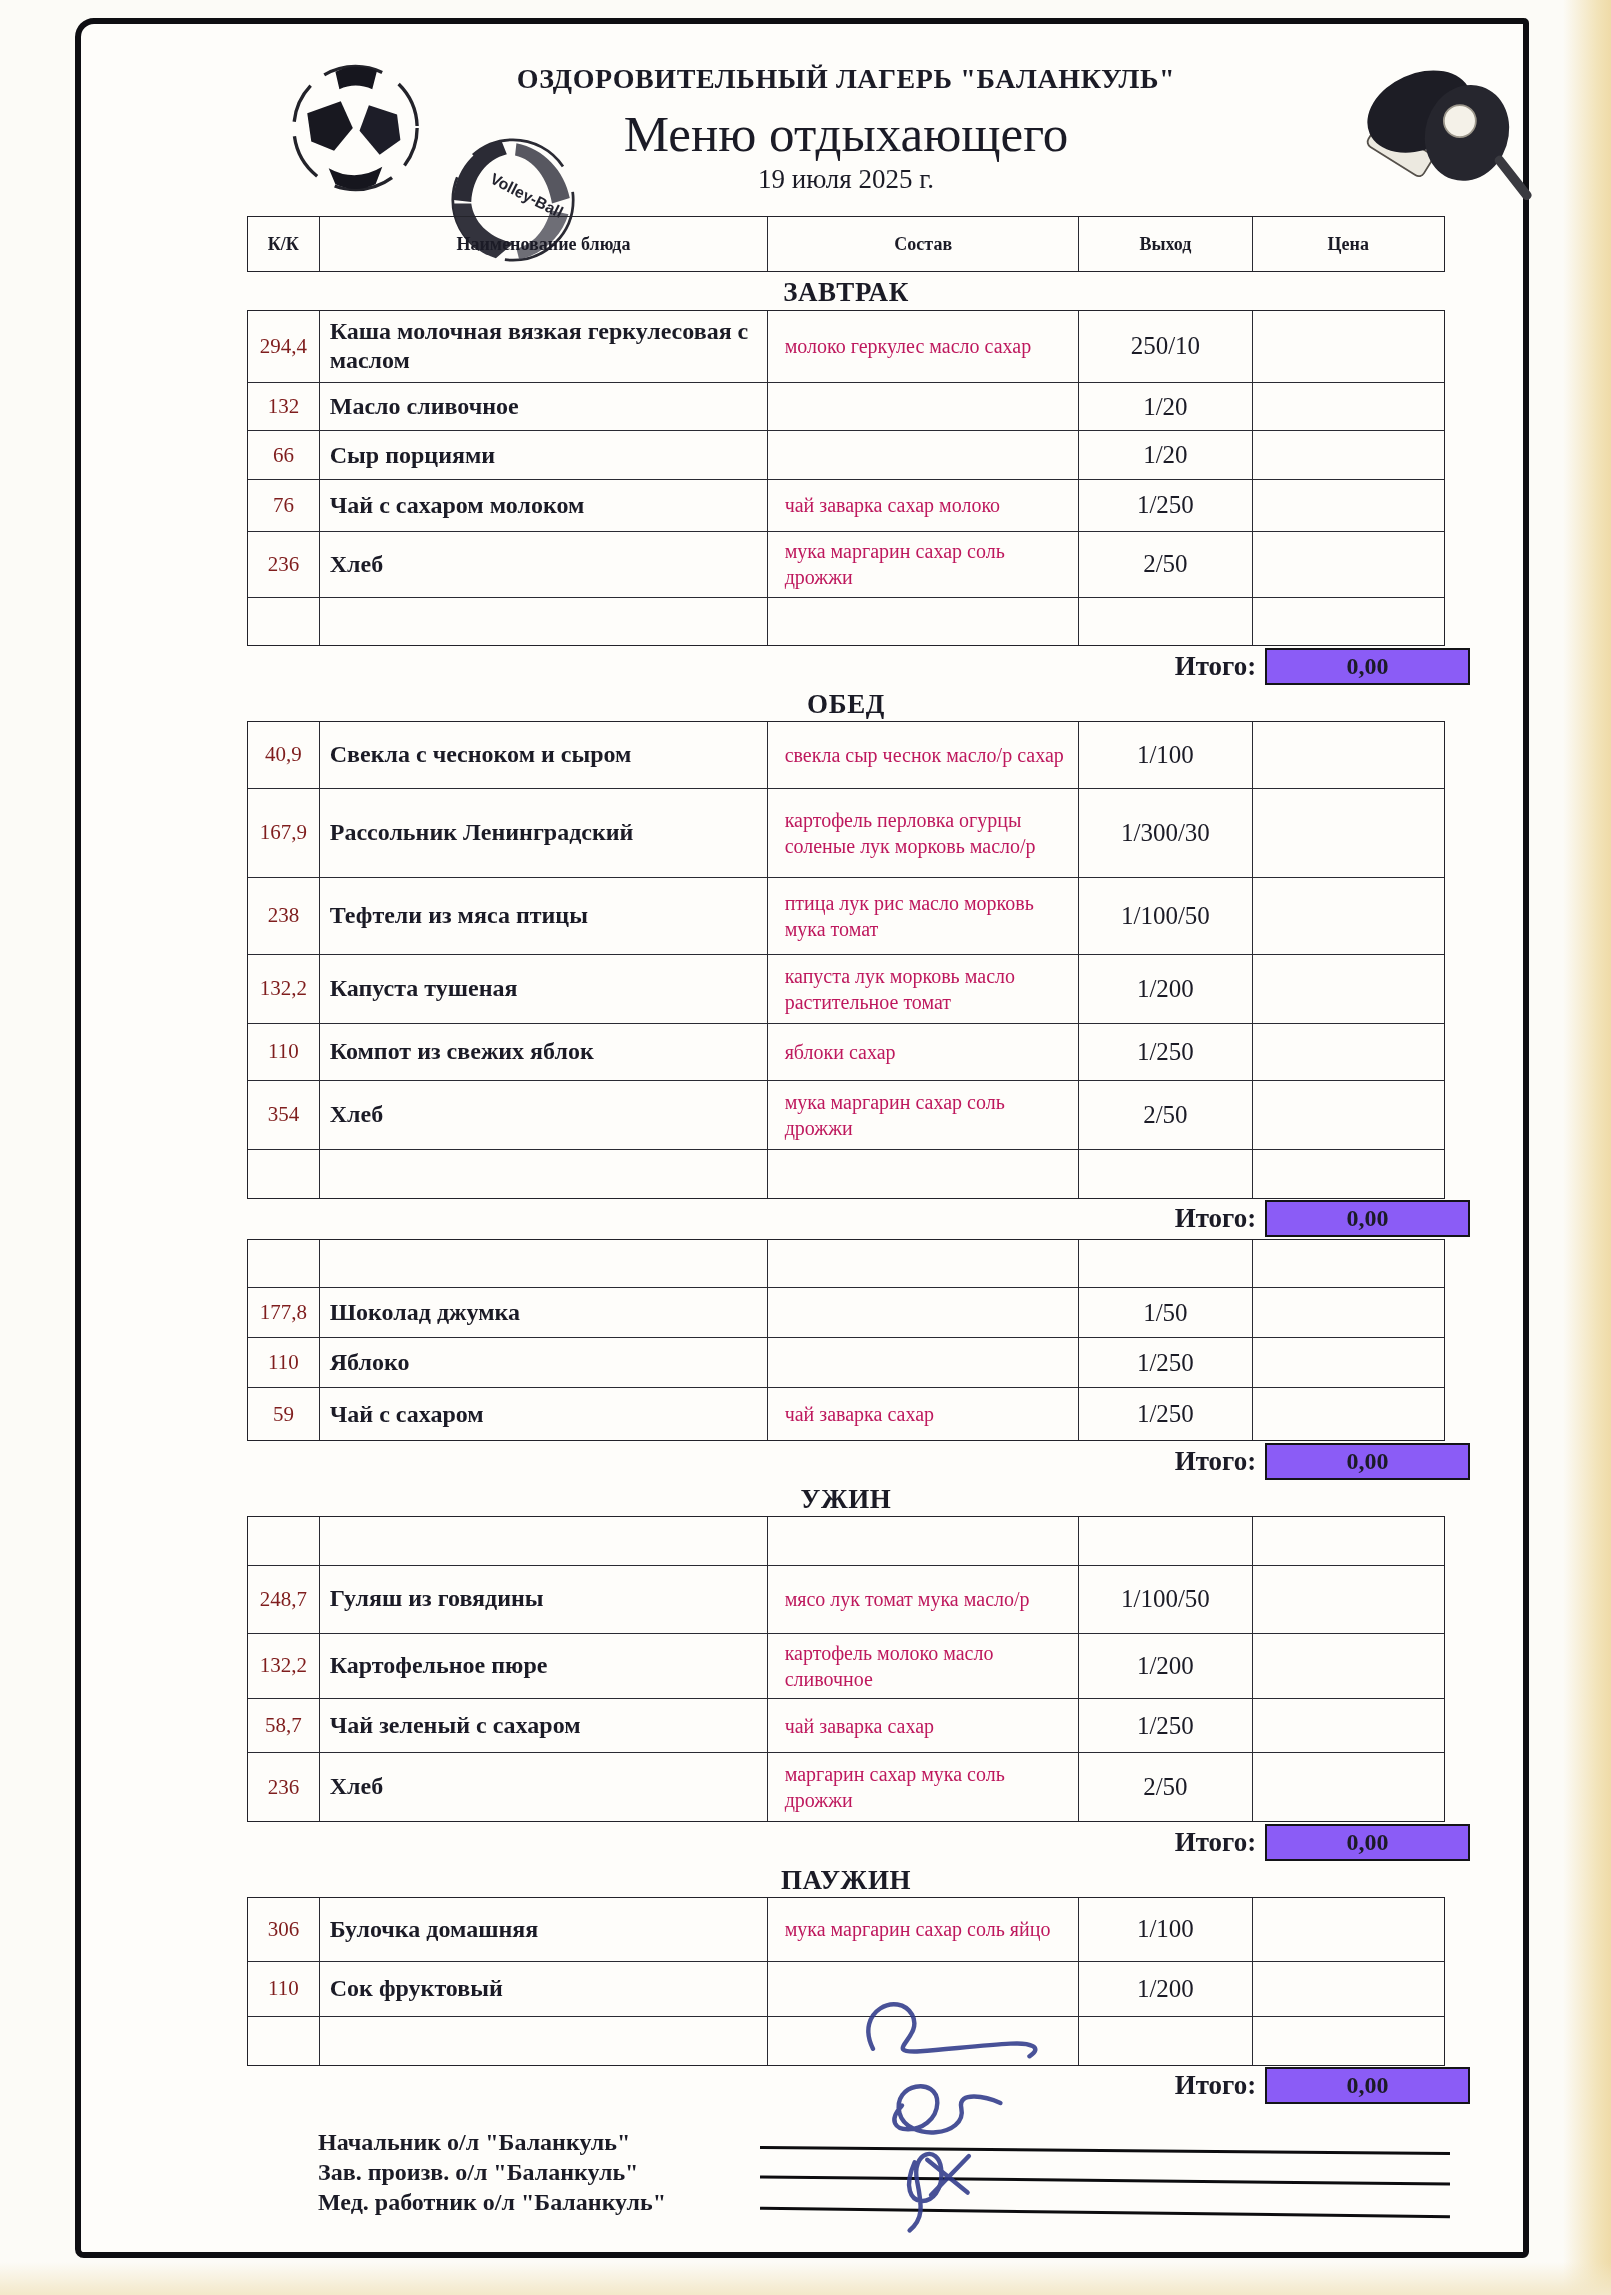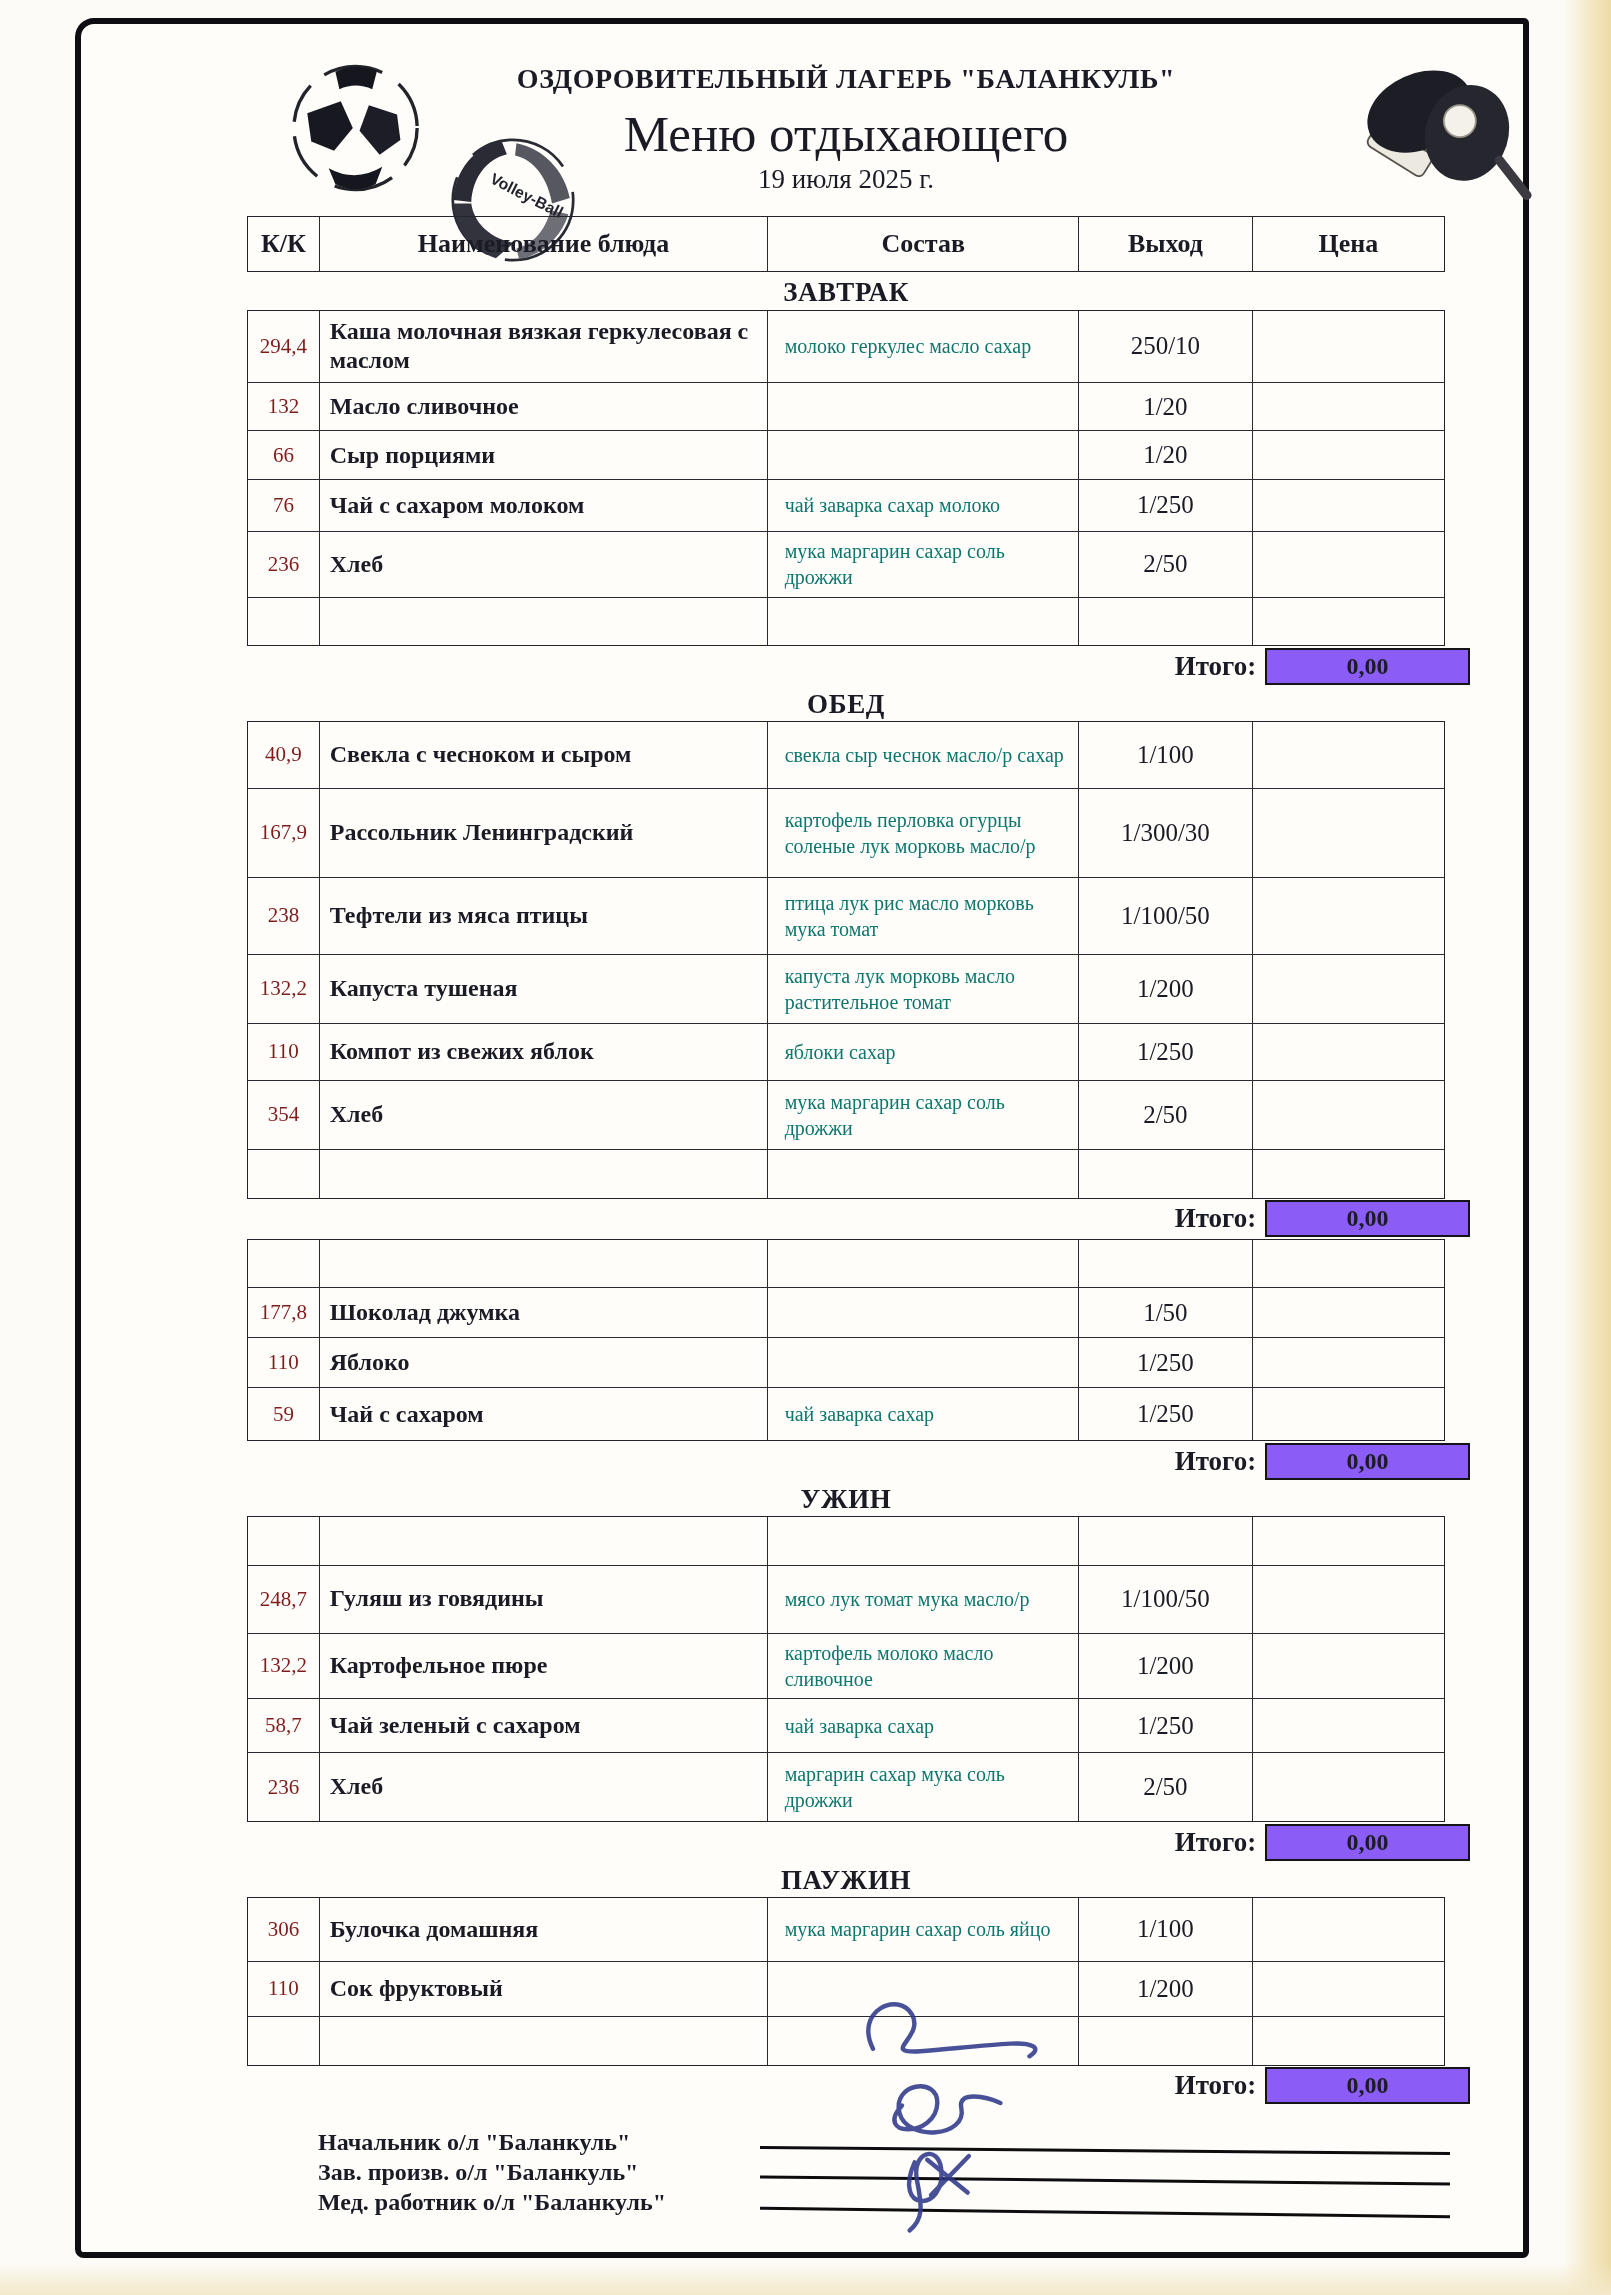--- a/index.html
+++ b/index.html
@@ -21,24 +21,24 @@
   .logo-soccer{left:202px;top:37px;width:145px;height:134px;}
   .logo-volley{left:365px;top:111px;width:134px;height:130px;}
   .logo-pp{left:1262px;top:33px;width:191px;height:166px;}
   
   .table-wrap{margin-top:21.5px;}
   .grid{border:1.9px solid #23232a;}
   .row{display:grid;grid-template-columns:6% 37.5% 26% 14.5% 16%;border-bottom:1.9px solid #2a2a32;}
   .grid .row:last-child{border-bottom:none;}
   .cell{border-right:1.6px solid #2a2a32;display:flex;align-items:center;min-height:35px;}
   .row .cell:last-child{border-right:none;}
-  .head .cell{justify-content:center;font-weight:bold;font-size:26px;min-height:54px;text-align:center;}
+  .head .cell{justify-content:center;font-weight:bold;font-size:18px;min-height:54px;text-align:center;}
   .c-kk{justify-content:center;font-size:21px;color:#7f1d1d;}
   .c-name{font-weight:bold;font-size:24px;padding:5px 6.3px 5px 10px;line-height:1.22;}
-  .c-comp{font-size:20px;padding:6.3px 8.8px 6.3px 16.4px;line-height:1.3;color:#0f766e;}
+  .c-comp{font-size:20px;padding:6.3px 8.8px 6.3px 16.4px;line-height:1.3;color:#be185d;}
   .c-out{justify-content:center;font-size:25px;}
   .section-title{text-align:center;font-weight:bold;font-size:27px;letter-spacing:0.6px;margin:5px 0 1.3px;}
   .total-row{display:flex;justify-content:flex-end;align-items:center;height:35px;margin:2.5px -25px 2.5px 0;}
   .total-label{font-weight:bold;font-size:27px;margin-right:8.8px;}
   .total-box{width:201px;height:33px;background:#8b5cf6;border:2.5px solid #141418;
         display:flex;align-items:center;justify-content:center;font-weight:bold;font-size:24px;}
   
   .footer{position:relative;margin-top:7.6px;height:158px;}
   .sig-labels{position:absolute;left:71px;top:16.4px;font-weight:bold;font-size:24px;line-height:30px;}
   .sig-line{position:absolute;left:513px;width:690px;height:3.2px;background:#0d0d0f;}

